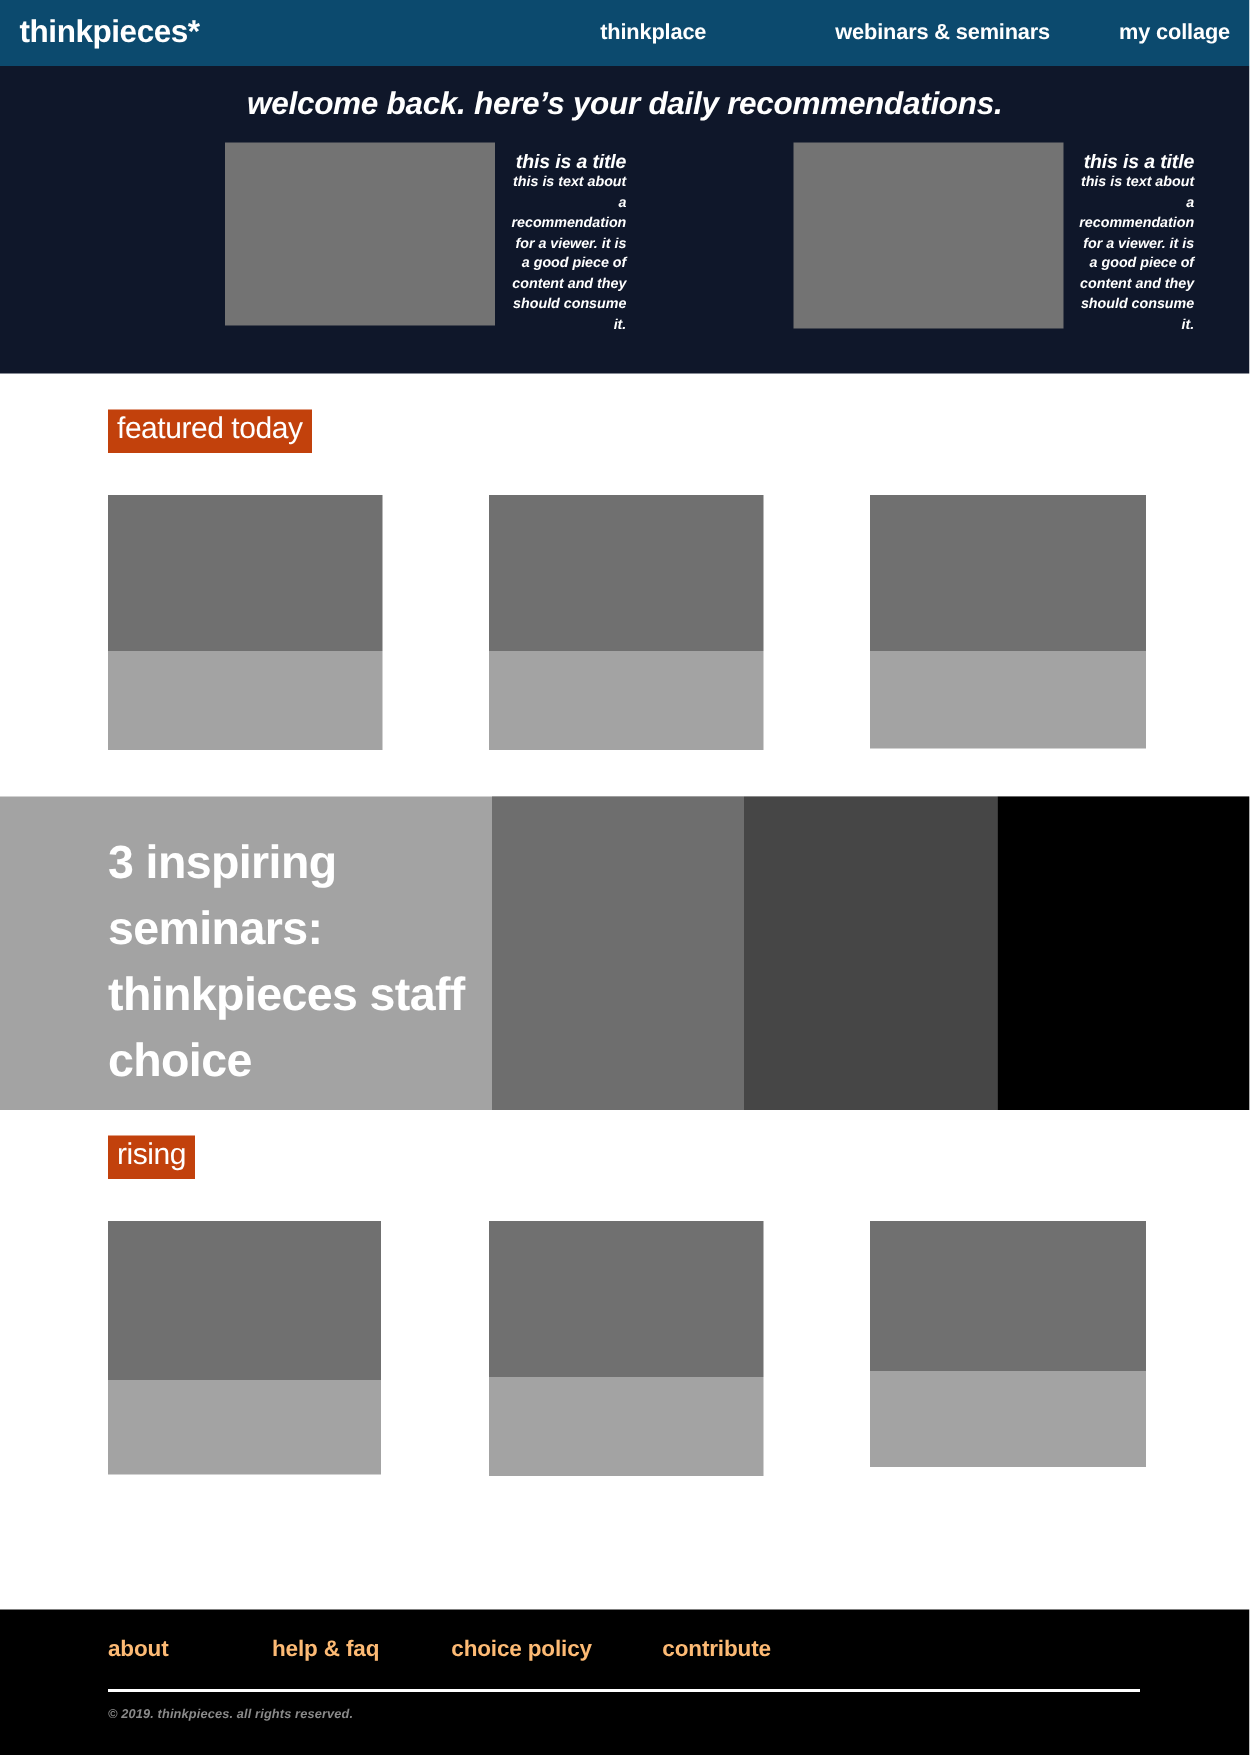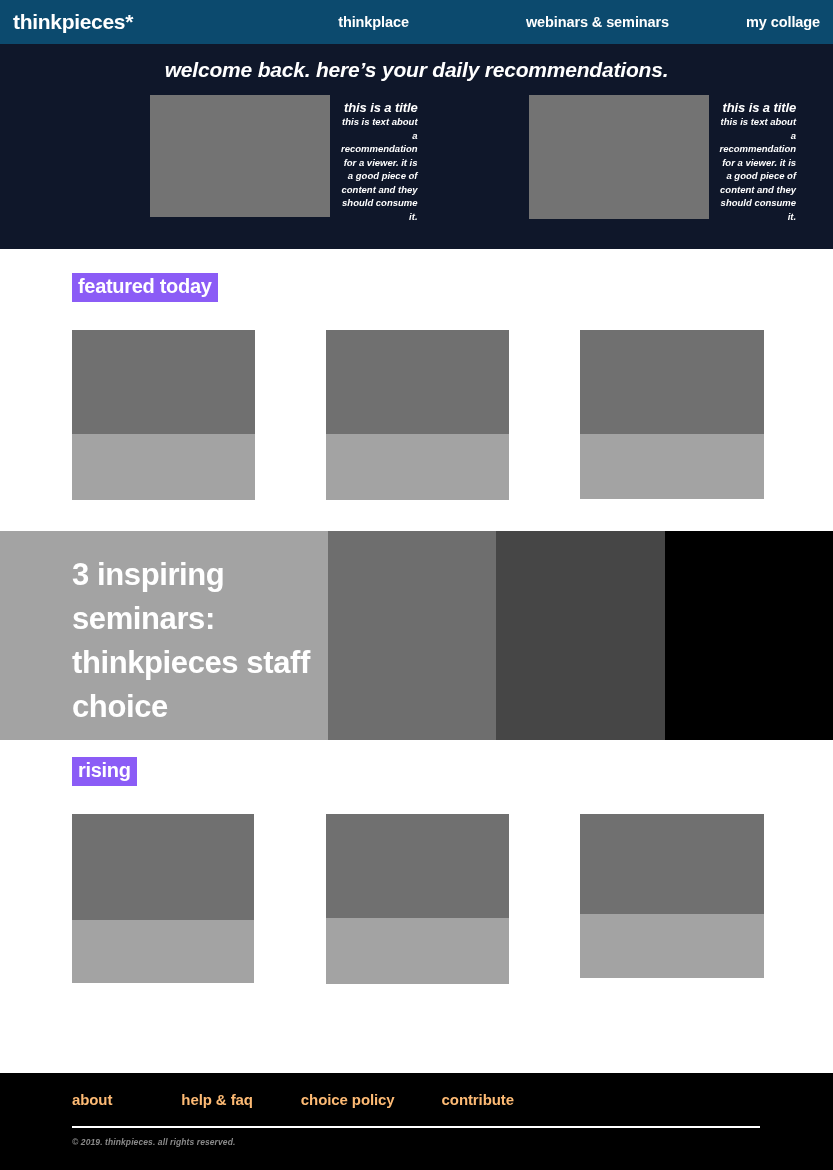--- a/index.html
+++ b/index.html
@@ -27,21 +27,20 @@
     letter-spacing: -0.3px;
     margin-left: 13px;
   }
   .nav-links {
     position: absolute;
     right: 0;
     top: 0;
     height: 44px;
     display: flex;
     align-items: center;
-    gap: 31px;
   }
   .nav-link {
     color: #ffffff;
     font-size: 14.5px;
     font-weight: bold;
     letter-spacing: -0.1px;
     white-space: nowrap;
   }
   .nav-link:nth-child(1) { margin-right: 86px; }
   .nav-link:nth-child(2) { margin-right: 46px; }
@@ -101,24 +100,24 @@
     margin-top: 0;
   }
 
   
   .section-heading {
     margin-left: 72px;
     display: inline-block;
   }
   .heading-tag {
     display: inline-block;
-    background: #8b5cf6;
+    background: #c2410c;
     color: #ffffff;
     font-size: 20px;
-    font-weight: bold;
+    font-weight: normal;
     letter-spacing: -0.3px;
     padding: 3px 6px 5px 6px;
     line-height: 21px;
   }
 
   
   .card-grid {
     display: flex;
     padding: 0 69px 0 72px;
     gap: 0;

